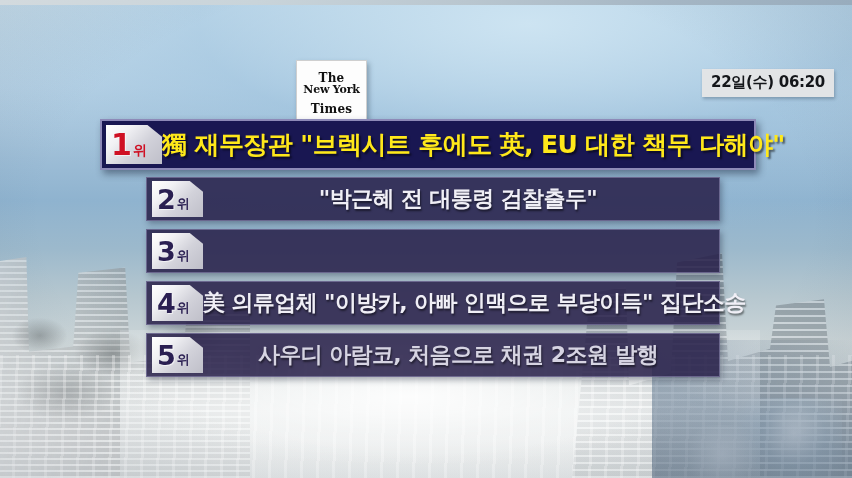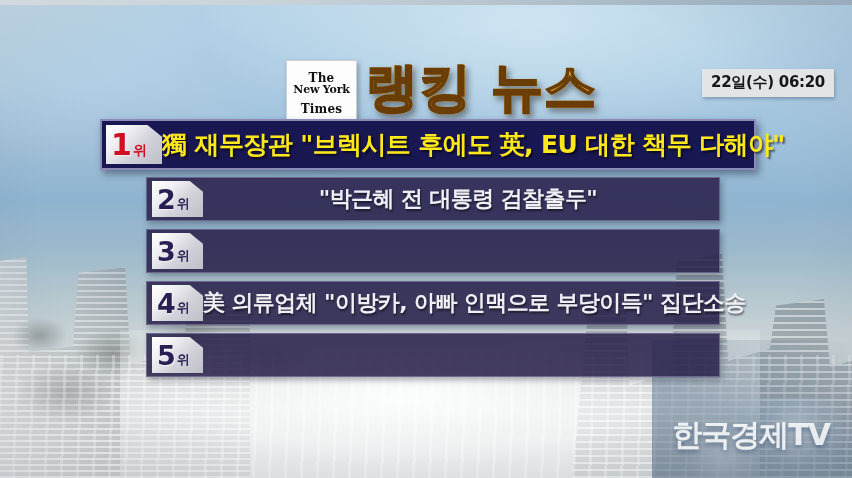--- a/index.html
+++ b/index.html
@@ -77,21 +77,21 @@
 
   
   .top-strip{
     position:absolute;left:0;top:0;width:852px;height:5px;
     background:linear-gradient(90deg,#d3dade 0%, #c9d4da 30%, #b9c6cf 55%, #a5b6c4 78%, #98acbd 100%);
   }
 
   
   .header{position:absolute;left:0;top:27px;width:852px;height:75px;}
   .nyt-logo{
-    position:absolute;left:286px;top:33px;width:69px;height:65px;
+    position:absolute;left:296px;top:33px;width:69px;height:65px;
     background:#fdfdfd;
     border:1px solid #cfcfcf;
     box-shadow:2px 3px 5px rgba(30,50,70,.35);
     display:flex;flex-direction:column;align-items:center;justify-content:center;
     font-family:"DejaVu Serif","Liberation Serif",serif;
     color:#111;line-height:1.02;
   }
   .nyt-l1{font-size:12px;font-weight:700;letter-spacing:.2px;}
   .nyt-l2{font-size:11px;font-weight:700;letter-spacing:-.2px;}
   .nyt-l3{font-size:12px;font-weight:700;letter-spacing:.2px;margin-top:8px;}
@@ -210,21 +210,20 @@
   <div class="top-strip"></div>
 
   <div class="header">
 
     <div class="nyt-logo">
       <div class="nyt-l1">The</div>
       <div class="nyt-l2">New York</div>
       <div class="nyt-l3">Times</div>
     </div>
 
-    <div class="headline">랭킹 뉴스</div>
 
     <div class="timestamp">22일(수) 06:20</div>
   </div>
 
   <div class="rank-list">
 
     <div class="rank-row top">
       <div class="badge big">
         <span class="badge-num">1</span>
         <span class="badge-unit">위</span>
@@ -253,19 +252,19 @@
         <span class="badge-unit">위</span>
       </div>
       <div class="rank-text">美 의류업체 "이방카, 아빠 인맥으로 부당이득" 집단소송</div>
     </div>
 
     <div class="rank-row sub r5">
       <div class="badge">
         <span class="badge-num">5</span>
         <span class="badge-unit">위</span>
       </div>
+      <div class="rank-text">사우디 아람코, 처음으로 채권 2조원 발행</div>
     </div>
 
   </div>
 
-  <div class="station-logo">한국경제TV</div>
 
 </div>
 
 </body></html>

